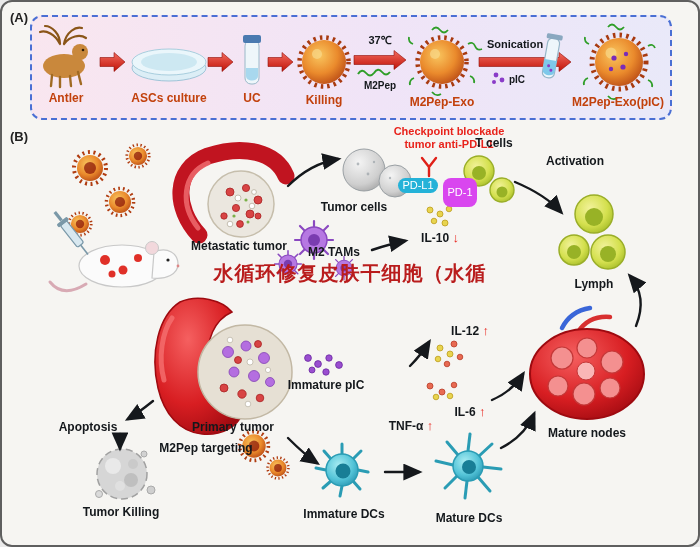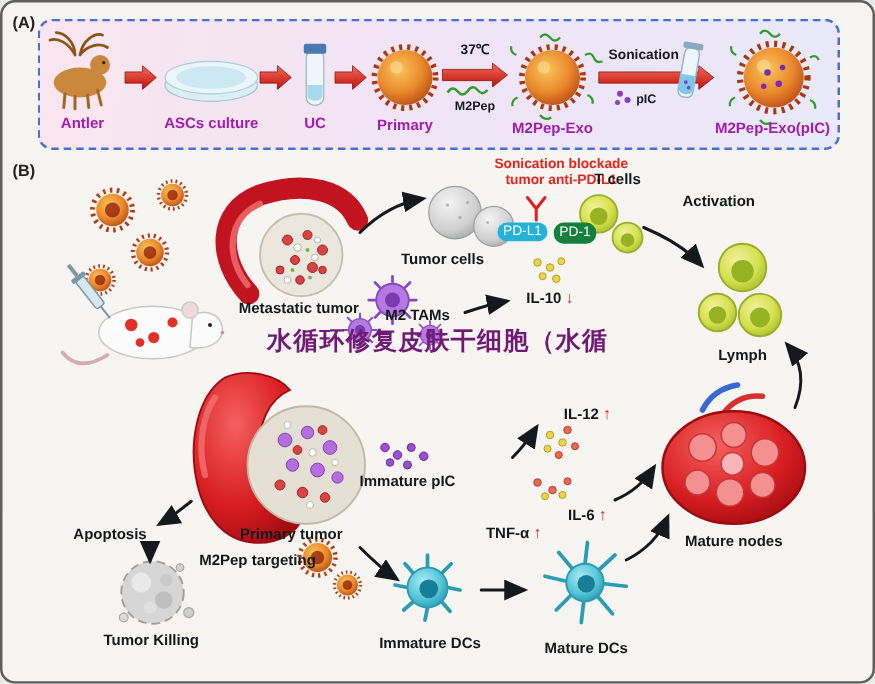--- a/index.html
+++ b/index.html
@@ -7,29 +7,29 @@
   .page { position: relative; width: 700px; height: 547px; background: #f6f5f2;
           border: 2px solid #5f5f5f; border-radius: 12px; overflow: hidden; }
   .panelA-box { position: absolute; left: 28px; top: 13px; width: 642px; height: 105px;
           border: 2px dashed #4a6fd4; border-radius: 12px;
           background: linear-gradient(95deg, #f9e6ef 0%, #f0e4f7 55%, #e9e9f9 100%); }
   .art { position: absolute; left: 0; top: 0; }
   .lbl { position: absolute; transform: translateX(-50%); font-weight: bold; font-size: 12px;
          color: #14181c; white-space: nowrap; line-height: 1.1; }
   .lbl.small { font-size: 10px; }
   .lbl.mid { font-size: 11px; }
-  .lbl.navy { color: #a21caf; }
+  .lbl.navy { color: #c2410c; }
   .lbl.red { color: #e8231c; }
   .dir { color: #e8231c; font-size: 13px; font-weight: bold; }
   .pill { position: absolute; border-radius: 8px; color: #fff; font-weight: normal; font-size: 11px;
           display: flex; align-items: center; justify-content: center; line-height: 1; }
   .panel-tag { position: absolute; font-weight: bold; font-size: 13px; color: #222; }
   .watermark { position: absolute; left: 50%; top: 257px; transform: translateX(-50%);
           width: 620px; text-align: center; font-weight: bold; font-size: 20px;
-          line-height: 1.4; color: #701a75; letter-spacing: 1px; z-index: 6; }
+          line-height: 1.4; color: #b91c1c; letter-spacing: 1px; z-index: 6; }
 </style>
 </head>
 <body>
 
 <div class="page">
 
   <div class="panelA-box"></div>
 
   <svg class="art" width="700" height="547" viewBox="0 0 700 547">
     <defs>
@@ -404,30 +404,30 @@
       <path d="M490,398 C504,392 514,383 521,372" marker-end="url(#ah)"></path>
     </g>
   </svg>
 
   <span class="panel-tag" style="left:8px;top:8px">(A)</span>
   <span class="panel-tag" style="left:8px;top:127px">(B)</span>
 
   <div class="lbl navy" style="left:64px;top:90px">Antler</div>
   <div class="lbl navy" style="left:167px;top:90px">ASCs culture</div>
   <div class="lbl navy" style="left:250px;top:90px">UC</div>
-  <div class="lbl navy" style="left:322px;top:92px">Primary</div>
+  <div class="lbl navy" style="left:322px;top:92px">Killing</div>
   <div class="lbl navy" style="left:440px;top:94px">M2Pep-Exo</div>
   <div class="lbl navy" style="left:616px;top:94px">M2Pep-Exo(pIC)</div>
 
   <div class="lbl mid" style="left:378px;top:32px">37℃</div>
   <div class="lbl small" style="left:378px;top:78px">M2Pep</div>
   <div class="lbl mid" style="left:513px;top:36px">Sonication</div>
   <div class="lbl small" style="left:515px;top:72px">pIC</div>
 
-  <div class="lbl red mid" style="left:447px;top:123px">Sonication blockade</div>
+  <div class="lbl red mid" style="left:447px;top:123px">Checkpoint blockade</div>
   <div class="lbl red mid" style="left:447px;top:136px">tumor anti-PD-L1</div>
   <div class="lbl" style="left:492px;top:135px">T cells</div>
   <div class="lbl" style="left:573px;top:153px">Activation</div>
   <div class="lbl" style="left:352px;top:199px">Tumor cells</div>
   <div class="lbl" style="left:237px;top:238px">Metastatic tumor</div>
 
   <div class="lbl" style="left:438px;top:229px">
     <span>IL-10</span> <span class="dir">↓</span>
   </div>
   <div class="lbl" style="left:332px;top:244px">M2 TAMs</div>
@@ -444,19 +444,19 @@
   </div>
   <div class="lbl" style="left:585px;top:425px">Mature nodes</div>
   <div class="lbl" style="left:86px;top:419px">Apoptosis</div>
   <div class="lbl" style="left:231px;top:419px">Primary tumor</div>
   <div class="lbl" style="left:204px;top:440px">M2Pep targeting</div>
   <div class="lbl" style="left:119px;top:504px">Tumor Killing</div>
   <div class="lbl" style="left:342px;top:506px">Immature DCs</div>
   <div class="lbl" style="left:467px;top:510px">Mature DCs</div>
 
   <div class="pill" style="left:396px;top:176px;width:40px;height:15px;background:#24b2d8">PD-L1</div>
-  <div class="pill" style="left:441px;top:176px;width:34px;height:17px;background:#15803d">PD-1</div>
+  <div class="pill" style="left:441px;top:176px;width:34px;height:29px;background:#d946ef">PD-1</div>
 
   <div class="watermark">
     <div>水循环修复皮肤干细胞（水循</div>
   </div>
 
 </div>
 
 </body></html>

